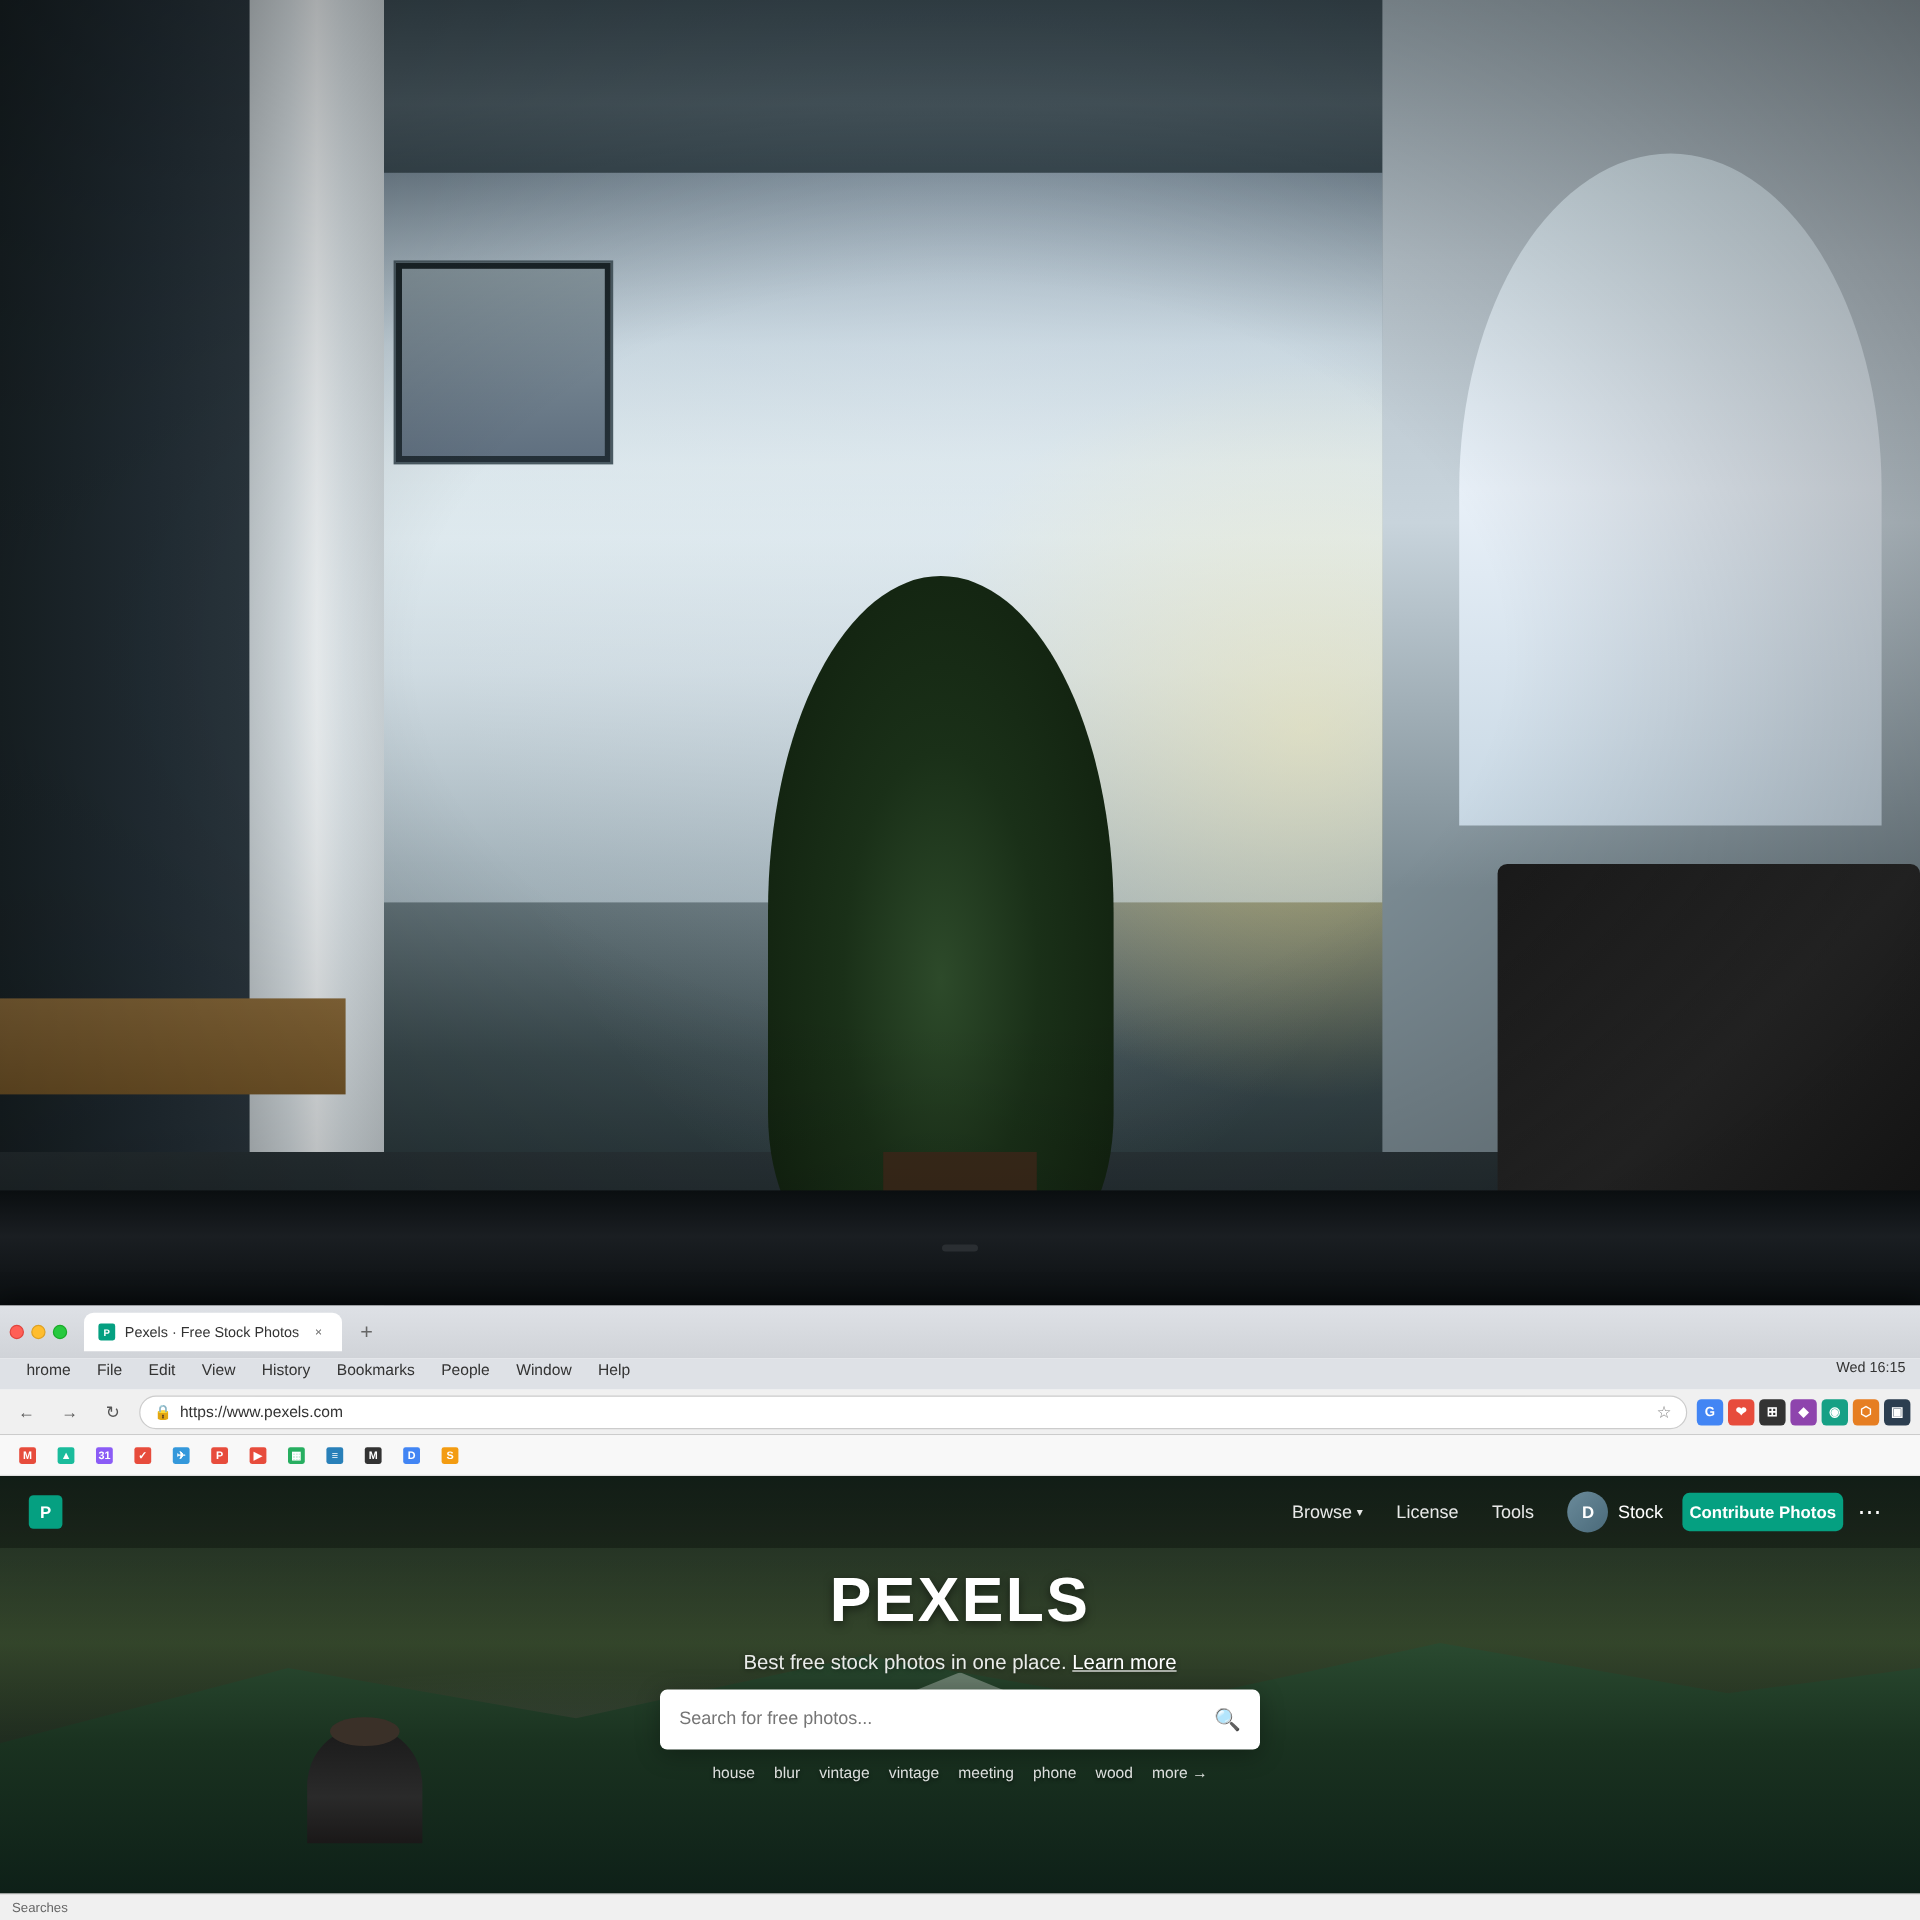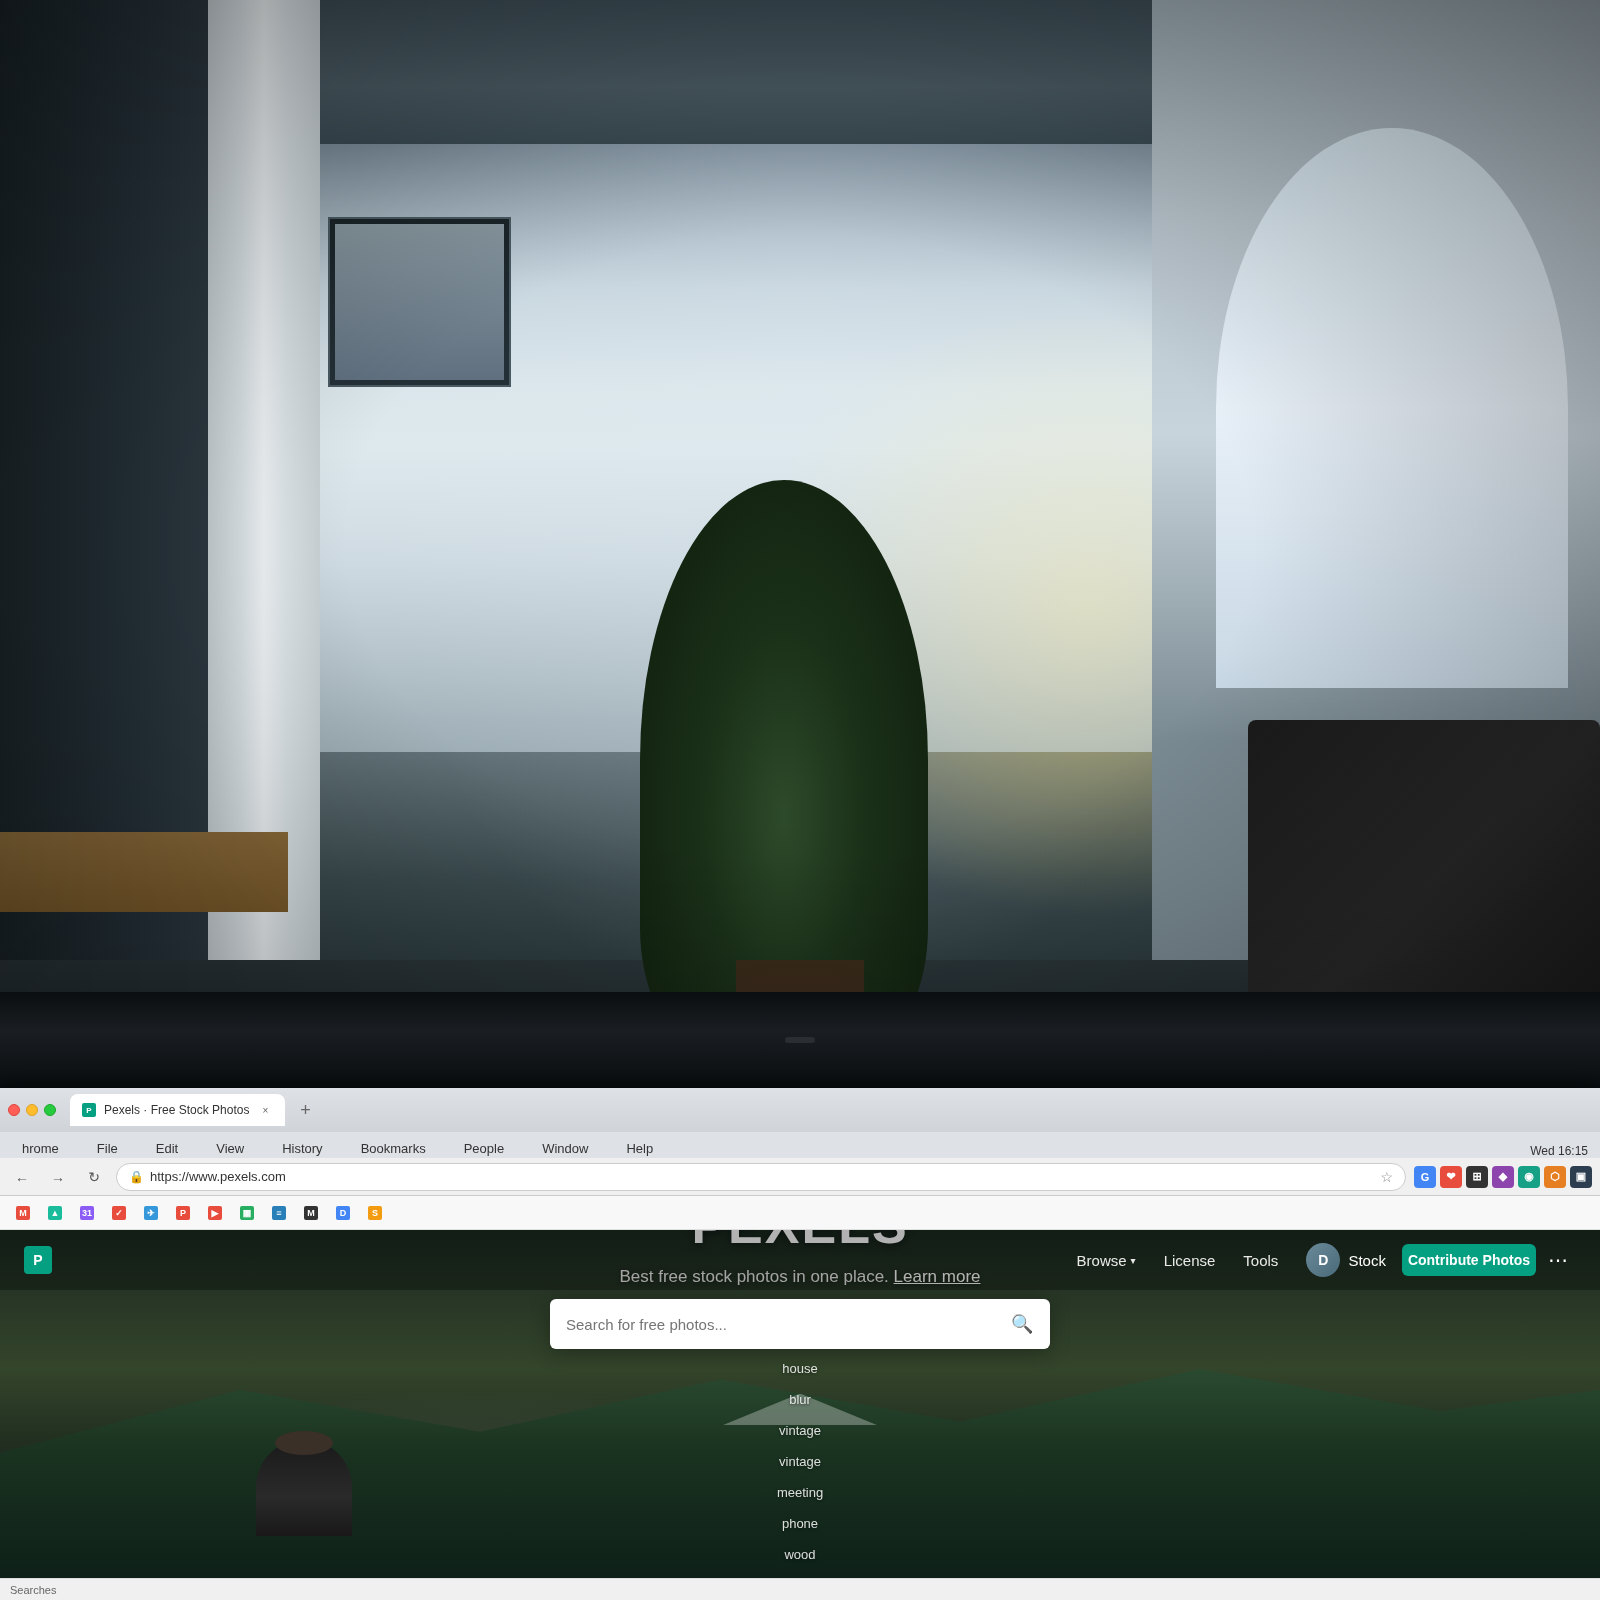--- a/index.html
+++ b/index.html
@@ -227,23 +227,23 @@
       font-size: 18px;
       color: #666;
       cursor: pointer;
     }
 
     
     #chrome-menubar {
       height: 26px;
       background: #dee1e6;
       display: flex;
-      align-items: flex-end;
+      align-items: flex-start;
       padding: 0 12px;
-      gap: 18px;
+      gap: 2px;
       font-size: 13px;
       color: #333;
     }
     .menu-item {
       padding: 2px 10px;
       border-radius: 4px;
       cursor: pointer;
     }
     .system-icons {
       margin-left: auto;
@@ -502,21 +502,20 @@
       font-size: 18px;
       cursor: pointer;
     }
 
     
     .hero-tags {
       display: flex;
       align-items: center;
       gap: 16px;
       font-size: 13px;
-      flex-direction: column;
     }
     .hero-tag {
       color: rgba(255,255,255,0.85);
       cursor: pointer;
       text-shadow: 0 1px 3px rgba(0,0,0,0.5);
     }
     .more-tag {
       color: rgba(255,255,255,0.85);
       cursor: pointer;
       display: flex; align-items: center; gap: 3px;

